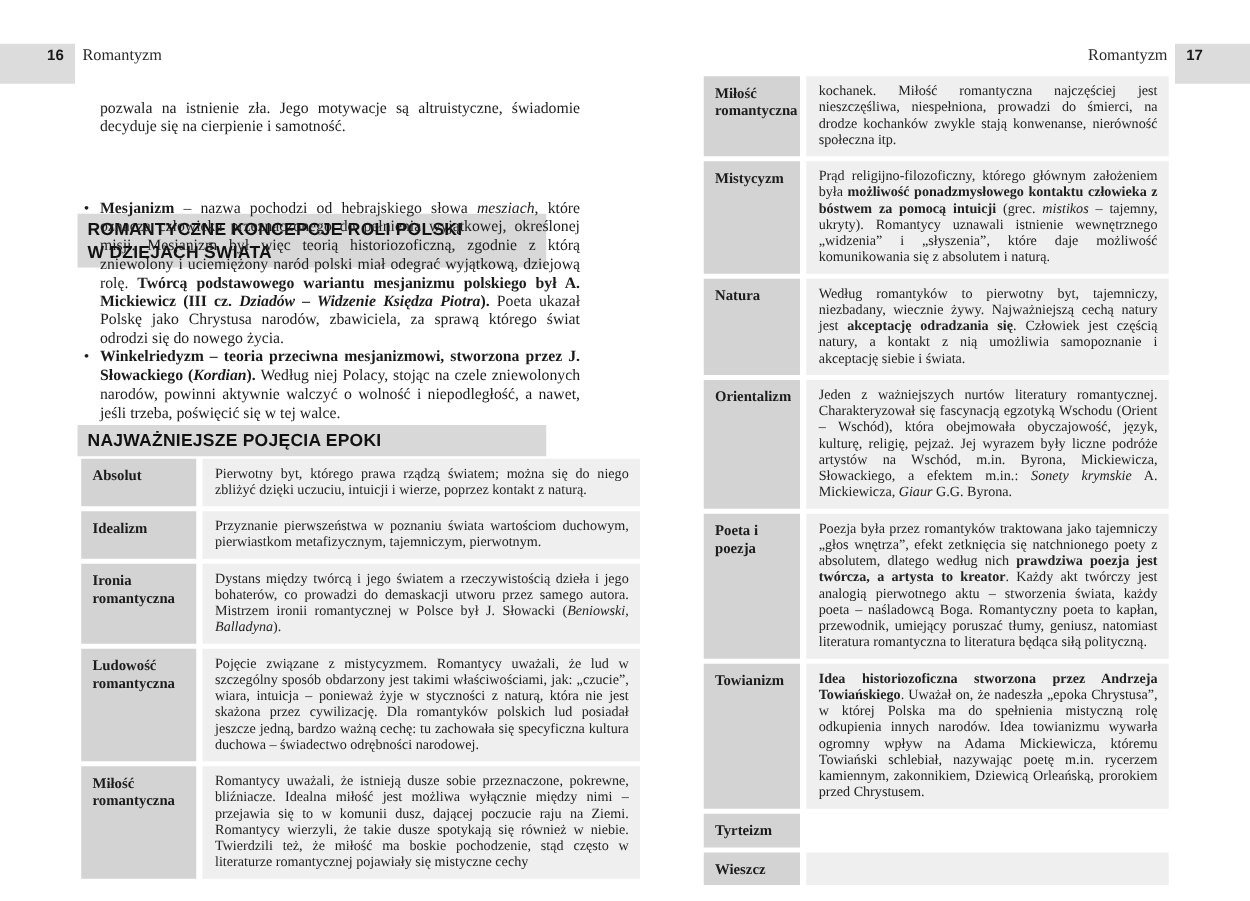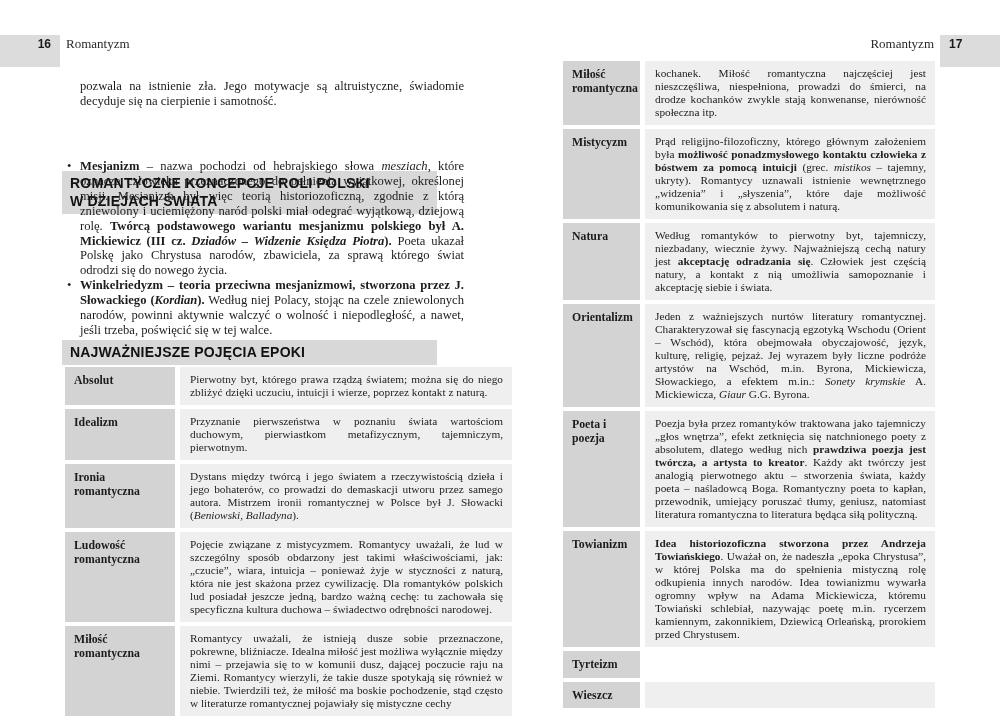--- a/index.html
+++ b/index.html
@@ -51,21 +51,21 @@
   
   .def-table{position:absolute;}
   .def-table.left-table{left:65px;top:367px;width:447px;}
   .def-table.right-table{left:563px;top:61px;width:372px;}
   .def-row{display:flex;margin-bottom:4px;}
   .term-cell{
     background:#d3d3d3;flex:0 0 auto;
     font-weight:bold;font-size:11.8px;line-height:13.5px;
     padding:7px 6px 6px 9px;box-sizing:border-box;
   }
-  .left-table .term-cell{width:110px;margin-right:5px;}
+  .left-table .term-cell{width:92px;margin-right:5px;}
   .right-table .term-cell{width:77px;margin-right:5px;}
   .def-cell{
     background:#efefef;flex:1 1 auto;
     font-size:11.3px;line-height:13px;text-align:justify;
     padding:6px 9px 6px 10px;box-sizing:border-box;color:#222;
   }
 </style>
 </head>
 <body>
 

